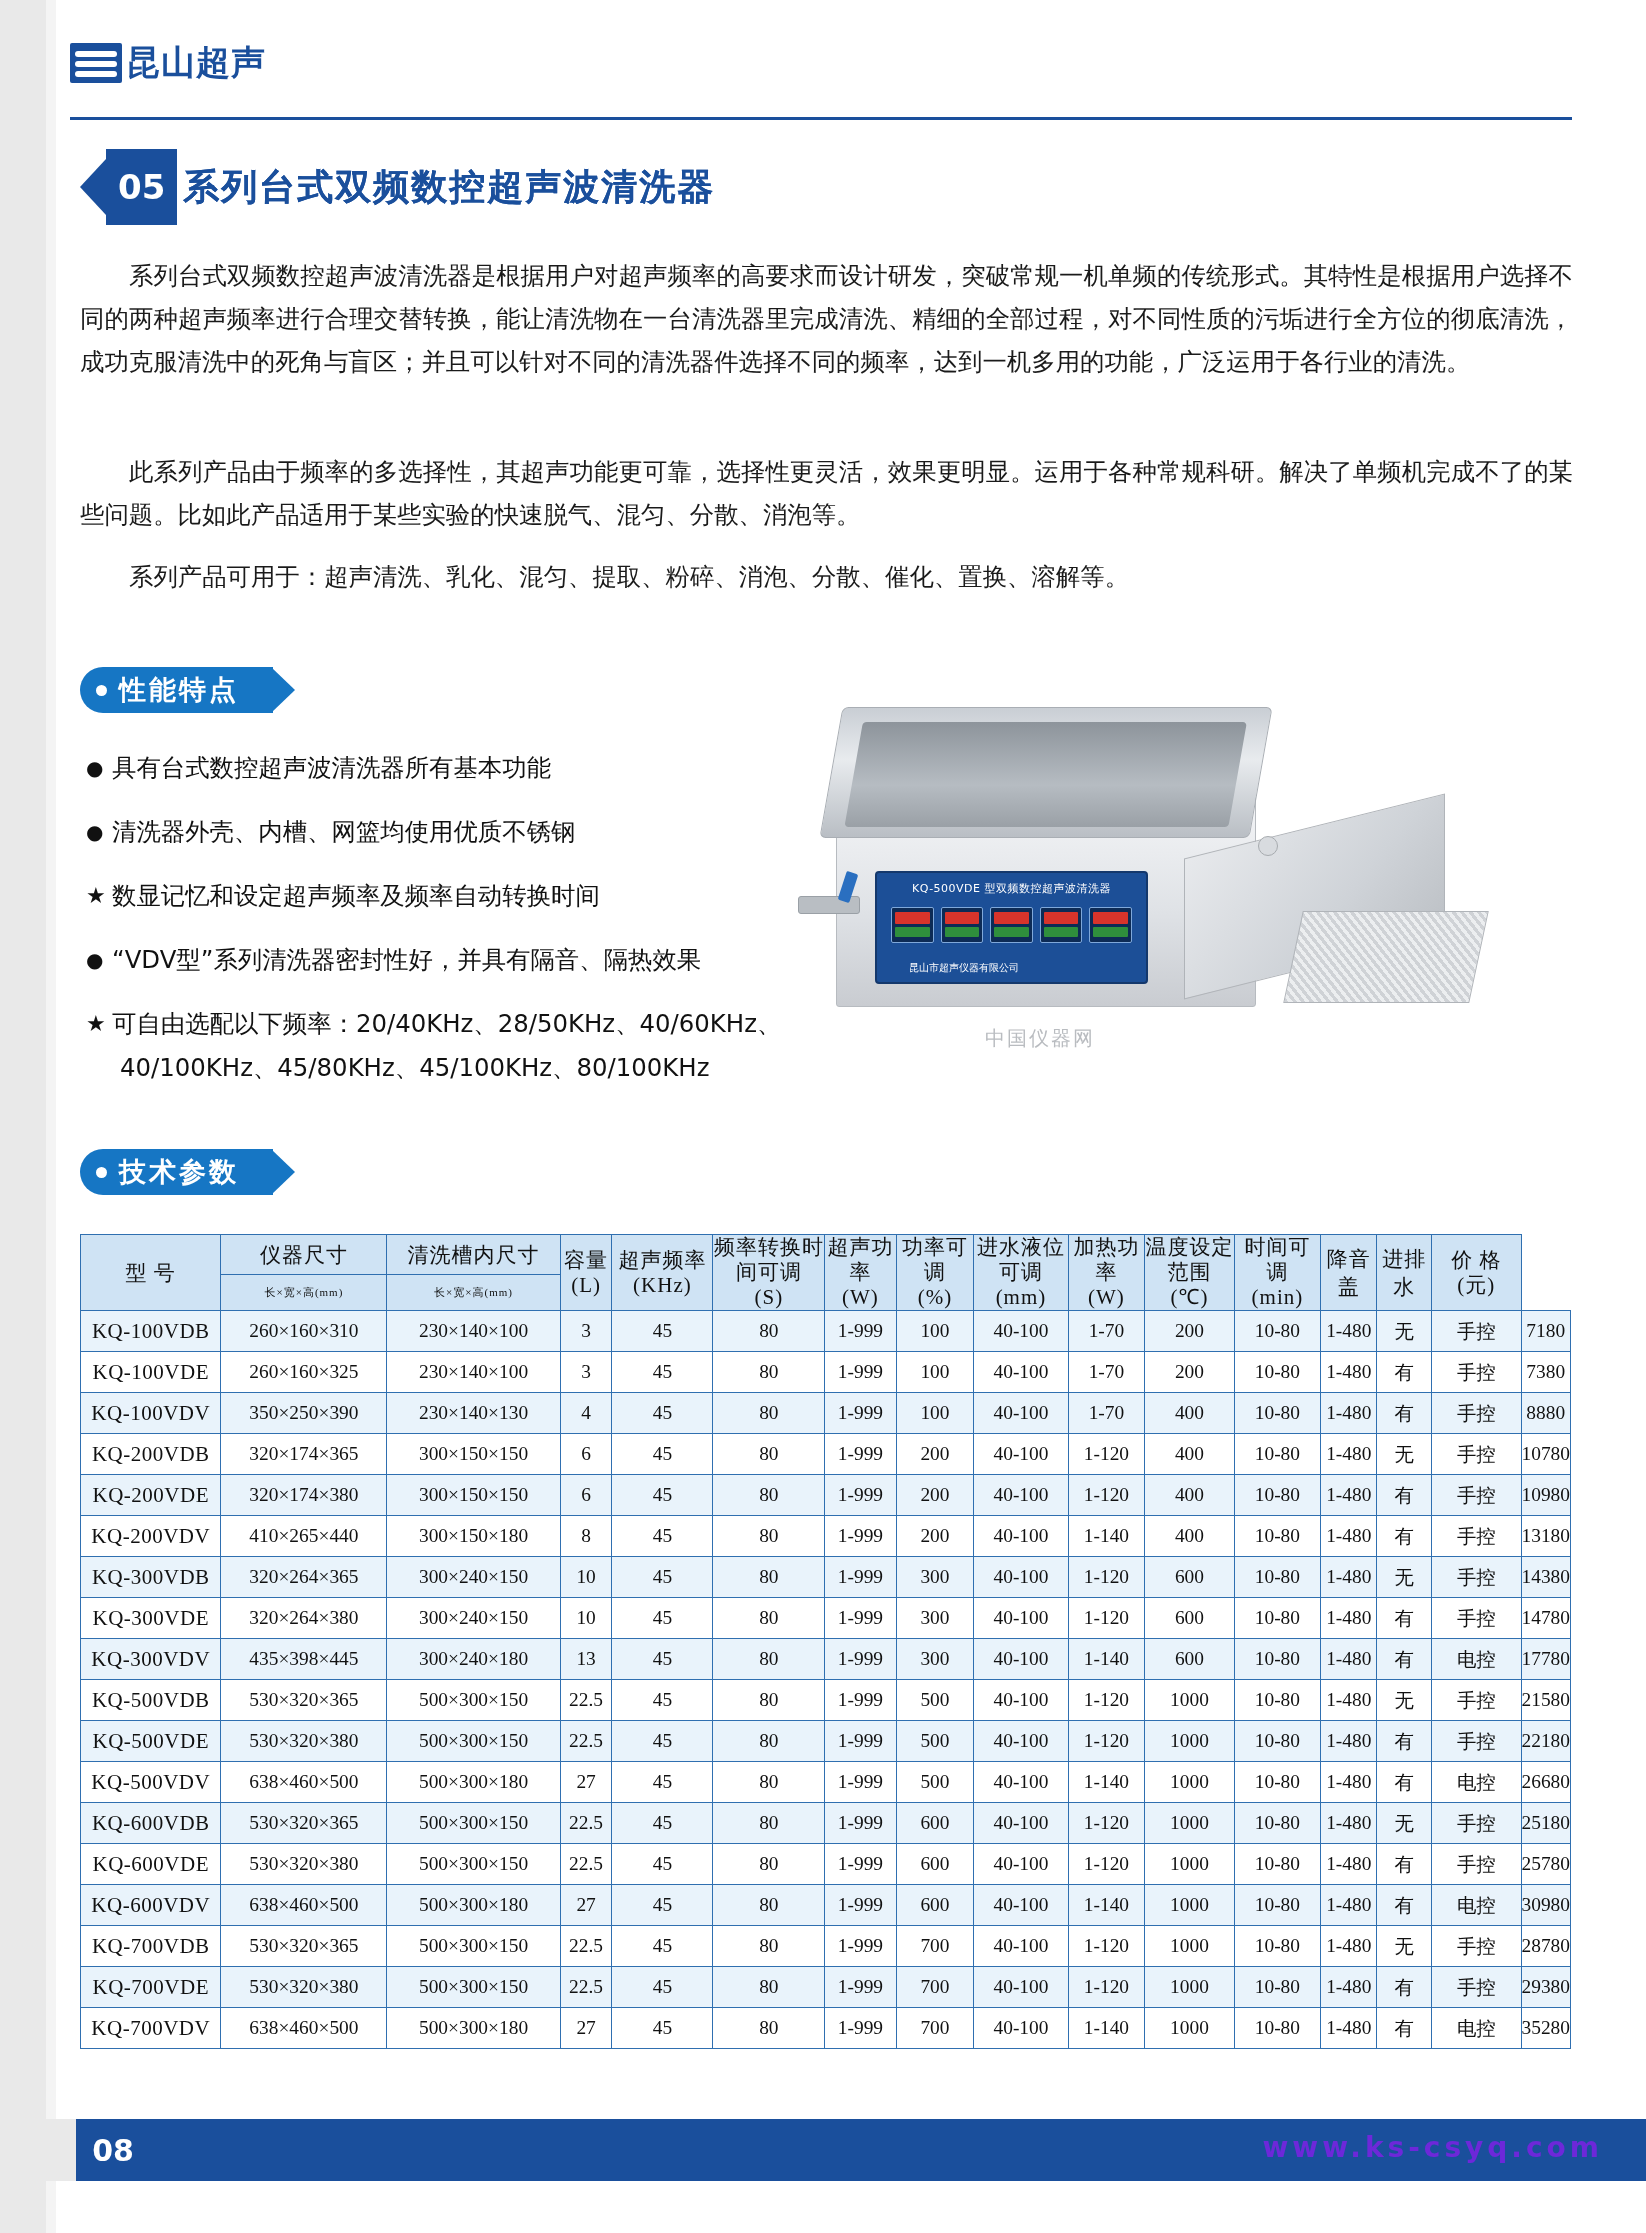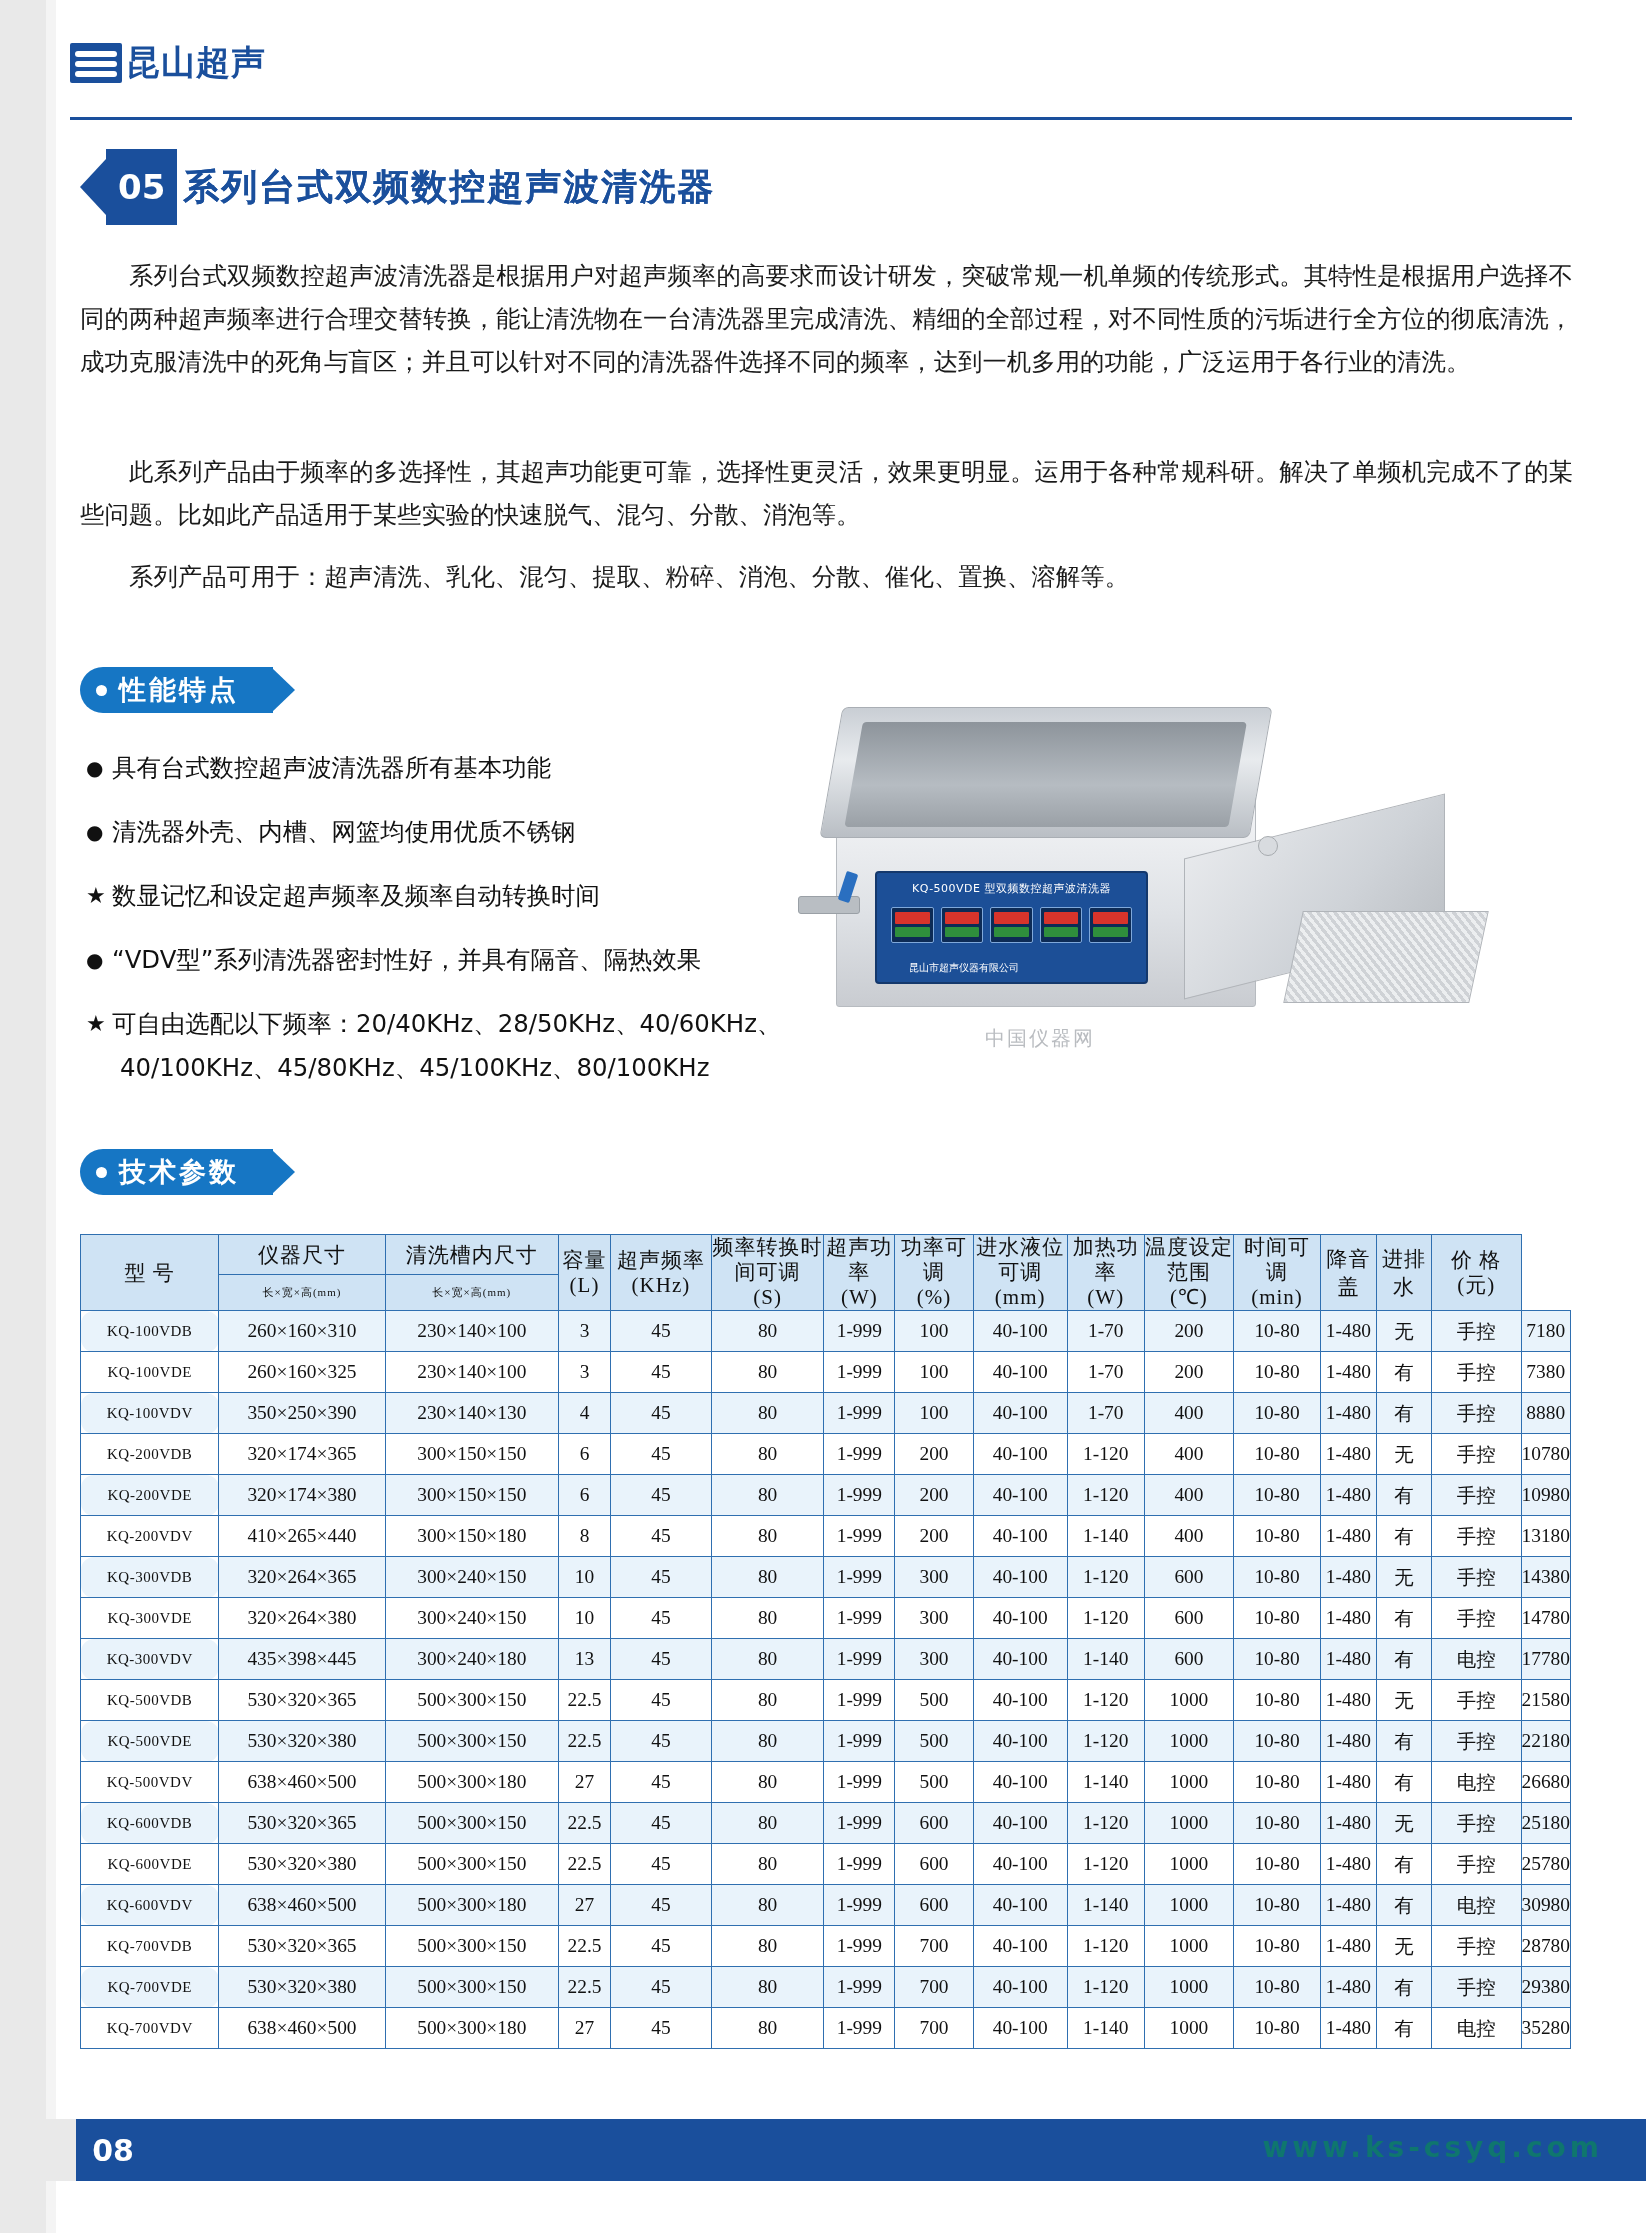--- a/index.html
+++ b/index.html
@@ -187,38 +187,38 @@
     background:#cfe3f4;
     font-weight:normal;
     height:34px;
     font-size:21px;
     letter-spacing:1px;
   }
   thead th.sub{height:30px;font-size:11px;}
   tbody td{height:40px;white-space:nowrap;}
   tbody tr:nth-child(odd){background:#e9f3fb;}
   tbody tr:nth-child(even){background:#ffffff;}
-  td.model{font-size:15px;letter-spacing:0.5px;border-radius:13px;}
+  td.model{font-size:21px;letter-spacing:0.5px;}
   .hdr-two-line{line-height:25px;}
 
   
   .footer{
     position:absolute;left:46px;top:2119px;width:1601px;height:62px;text-align:right;
   }
   .footer-bar{
     position:absolute;left:0;top:0;width:1601px;height:62px;
     background:#1a4f9c;
     border-radius:0 0 0 0;
   }
   .footer-pagebox{
     position:absolute;left:24px;top:10px;width:86px;height:42px;
     color:#fff;font-size:30px;font-weight:bold;display:flex;align-items:center;justify-content:center;
   }
   .footer-url{
-    position:absolute;right:44px;top:12px;color:#0f766e;font-size:28px;font-weight:bold;letter-spacing:4px;
+    position:absolute;right:44px;top:12px;color:#6d28d9;font-size:28px;font-weight:bold;letter-spacing:4px;
   }
   .footer-white-notch{
     position:absolute;left:0;top:0;width:30px;height:62px;background:#e9e9e9;
   }
 </style>
 </head>
 <body>
 
 <div class="page">
   <div class="edge-strip"></div>

